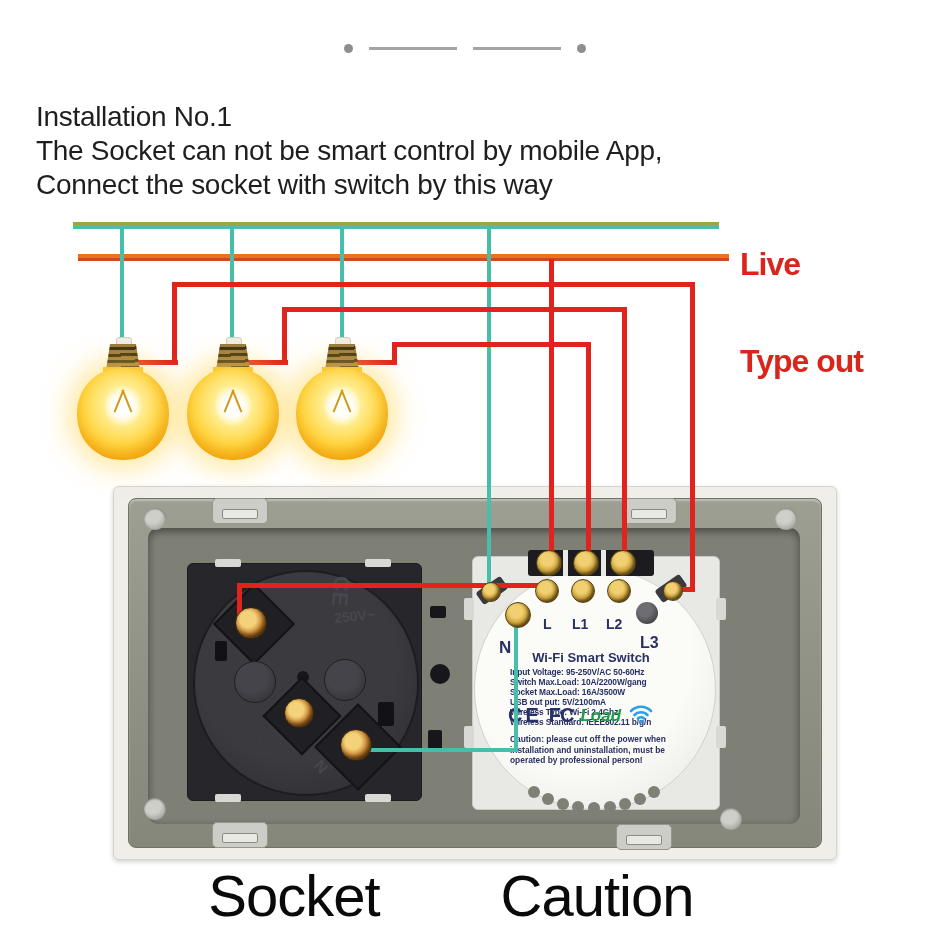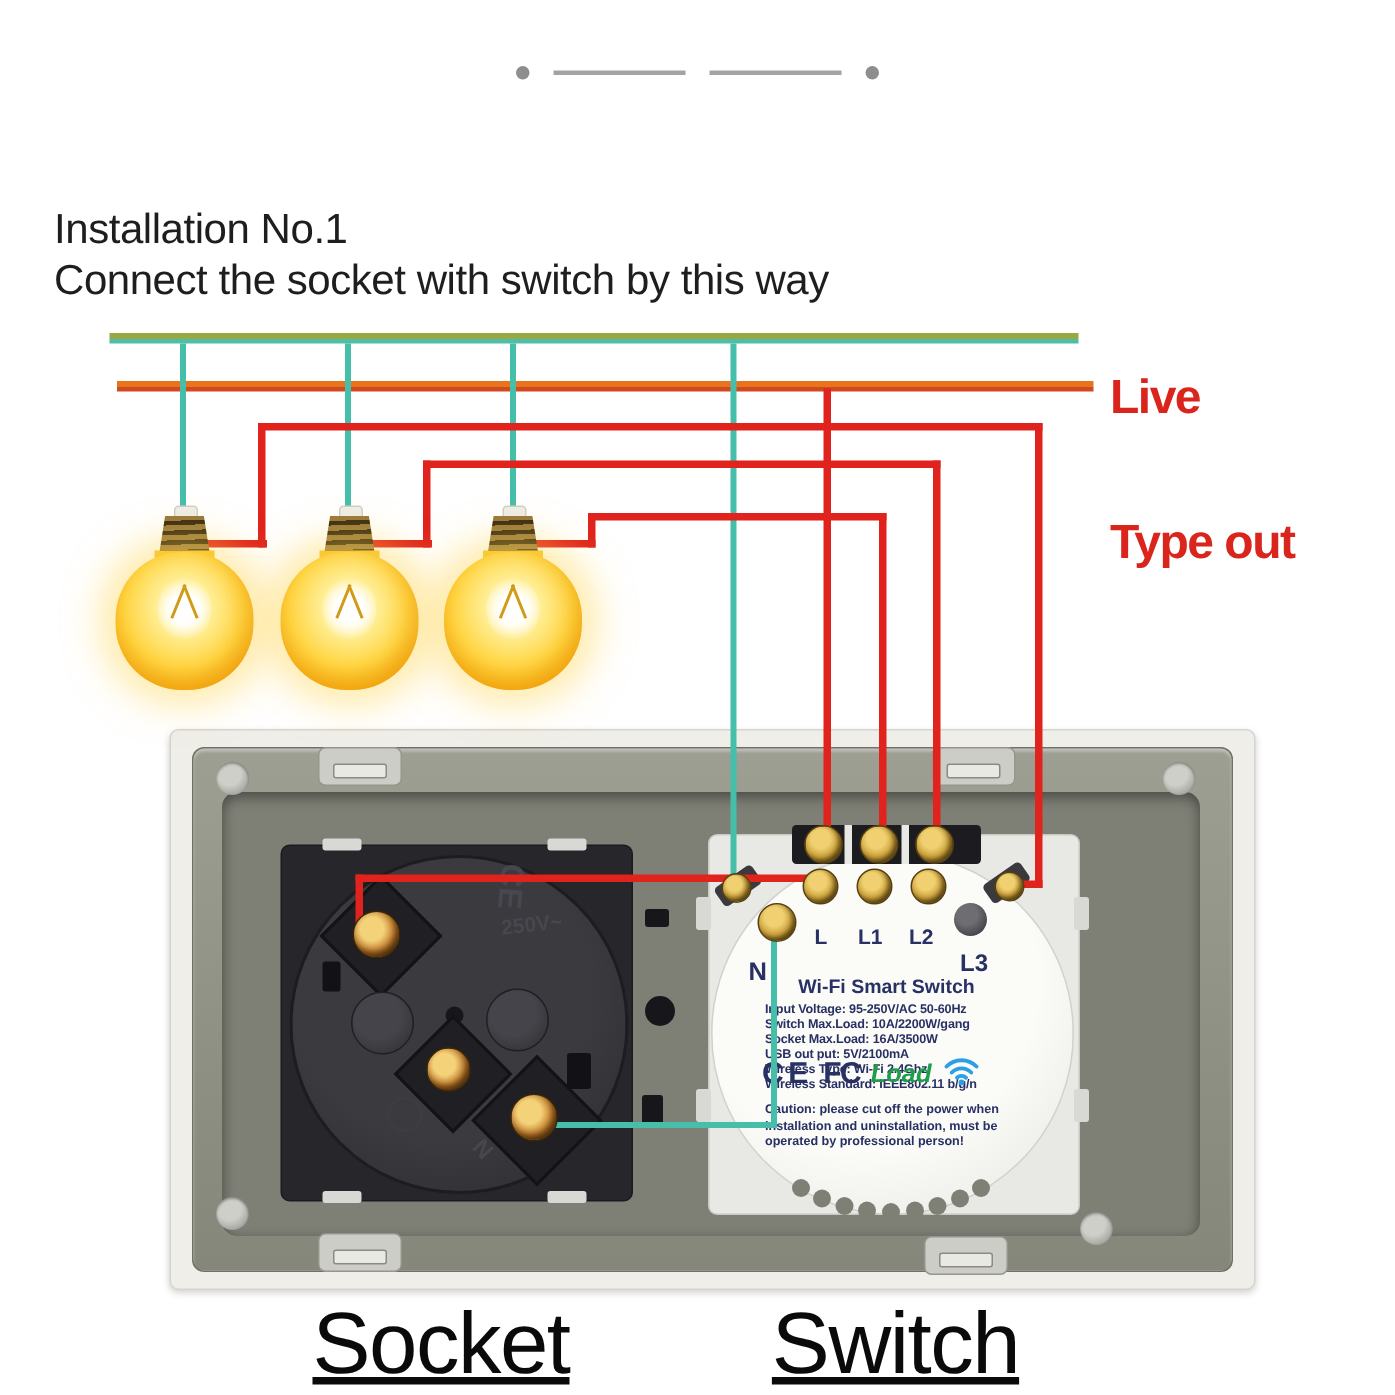--- a/index.html
+++ b/index.html
@@ -8,21 +8,21 @@
   
   .hdr{position:absolute;left:0;top:20px;width:100%;height:56px;display:flex;
        align-items:center;justify-content:center;gap:16px;}
   .hdr .dot{width:9px;height:9px;border-radius:50%;background:#8e8e8e;}
   .hdr .dash{width:88px;height:3px;background:#a3a3a3;}
   .hdr h1{margin:0;font-size:44px;font-weight:bold;letter-spacing:-1px;white-space:nowrap;}
   .hdr .t1{color:var(--title-cyan);}
   .hdr .t2{color:var(--title-blue);margin-left:12px;}
   
   .intro{position:absolute;left:36px;top:100px;font-size:28px;line-height:34px;
-         color:#1e1e1e;letter-spacing:-0.3px;margin-top:36px;}
+         color:#1e1e1e;letter-spacing:-0.3px;}
   
   .wire{position:absolute;z-index:5;}
   .bus-n{background:linear-gradient(180deg,var(--neutral-olive) 0 58%,var(--neutral-teal) 58% 100%);}
   .bus-l{background:linear-gradient(180deg,var(--live-orange) 0 60%,var(--live-dark) 60% 100%);}
   .wr{background:var(--wire-red);}
   .wt{background:var(--wire-teal);}
   
   .buslab{position:absolute;left:740px;color:var(--label-red);font-weight:bold;
           font-size:32px;letter-spacing:-1px;z-index:7;white-space:nowrap;}
   
@@ -95,36 +95,37 @@
   .certs{position:absolute;left:508px;top:703px;display:flex;align-items:center;gap:7px;z-index:4;}
   .cert-ce{font-size:20px;font-weight:bold;color:var(--spec-navy);letter-spacing:3px;}
   .cert-fcc{font-size:20px;font-weight:bold;color:var(--spec-navy);letter-spacing:-1px;}
   .cert-rohs{font-size:17px;font-weight:bold;font-style:italic;color:var(--rohs-green);}
   .caution{position:absolute;left:510px;top:734px;width:165px;z-index:4;}
   .caution div{font-size:8.4px;line-height:10.5px;font-weight:bold;color:var(--spec-navy);white-space:nowrap;}
   .scallop{position:absolute;width:12px;height:12px;border-radius:50%;background:#7e8076;z-index:4;}
   .divslot{position:absolute;background:#17171b;border-radius:2px;z-index:2;}
   
   .footlab{position:absolute;top:862px;font-size:58px;color:#0a0a0a;z-index:2;
-           text-align:center;letter-spacing:-1px;text-decoration:underline;}
+           text-align:center;letter-spacing:-1px;}
 </style>
 </head>
 <body>
 
 <div id="stage">
 
   <div class="hdr">
     <span class="dot"></span>
     <span class="dash"></span>
     <span class="dash"></span>
     <span class="dot"></span>
   </div>
 
   <div class="intro">
     <div>Installation No.1</div>
+    <div>The Socket can not be smart control by mobile App,</div>
     <div>Connect the socket with switch by this way</div>
   </div>
 
   <div class="wire bus-n" style="left:73px;top:222px;width:646px;height:7px;"></div>
   <div class="wire bus-l" style="left:78px;top:254px;width:651px;height:7px;"></div>
 
   <div class="wire wt" style="left:120px;top:229px;width:4px;height:111px;"></div>
   <div class="wire wt" style="left:230px;top:229px;width:4px;height:111px;"></div>
   <div class="wire wt" style="left:340px;top:229px;width:4px;height:111px;"></div>
   <div class="wire wt" style="left:487px;top:229px;width:4px;height:364px;"></div>
@@ -293,15 +294,15 @@
   <div class="scallop" style="left:542px;top:793px;"></div>
   <div class="scallop" style="left:557px;top:798px;"></div>
   <div class="scallop" style="left:572px;top:801px;"></div>
   <div class="scallop" style="left:588px;top:802px;"></div>
   <div class="scallop" style="left:604px;top:801px;"></div>
   <div class="scallop" style="left:619px;top:798px;"></div>
   <div class="scallop" style="left:634px;top:793px;"></div>
   <div class="scallop" style="left:648px;top:786px;"></div>
 
   <div class="footlab" style="left:154px;width:280px;">Socket</div>
-  <div class="footlab" style="left:447px;width:300px;">Switch</div>
+  <div class="footlab" style="left:447px;width:300px;">Caution</div>
 
 </div>
 
 </body></html>

